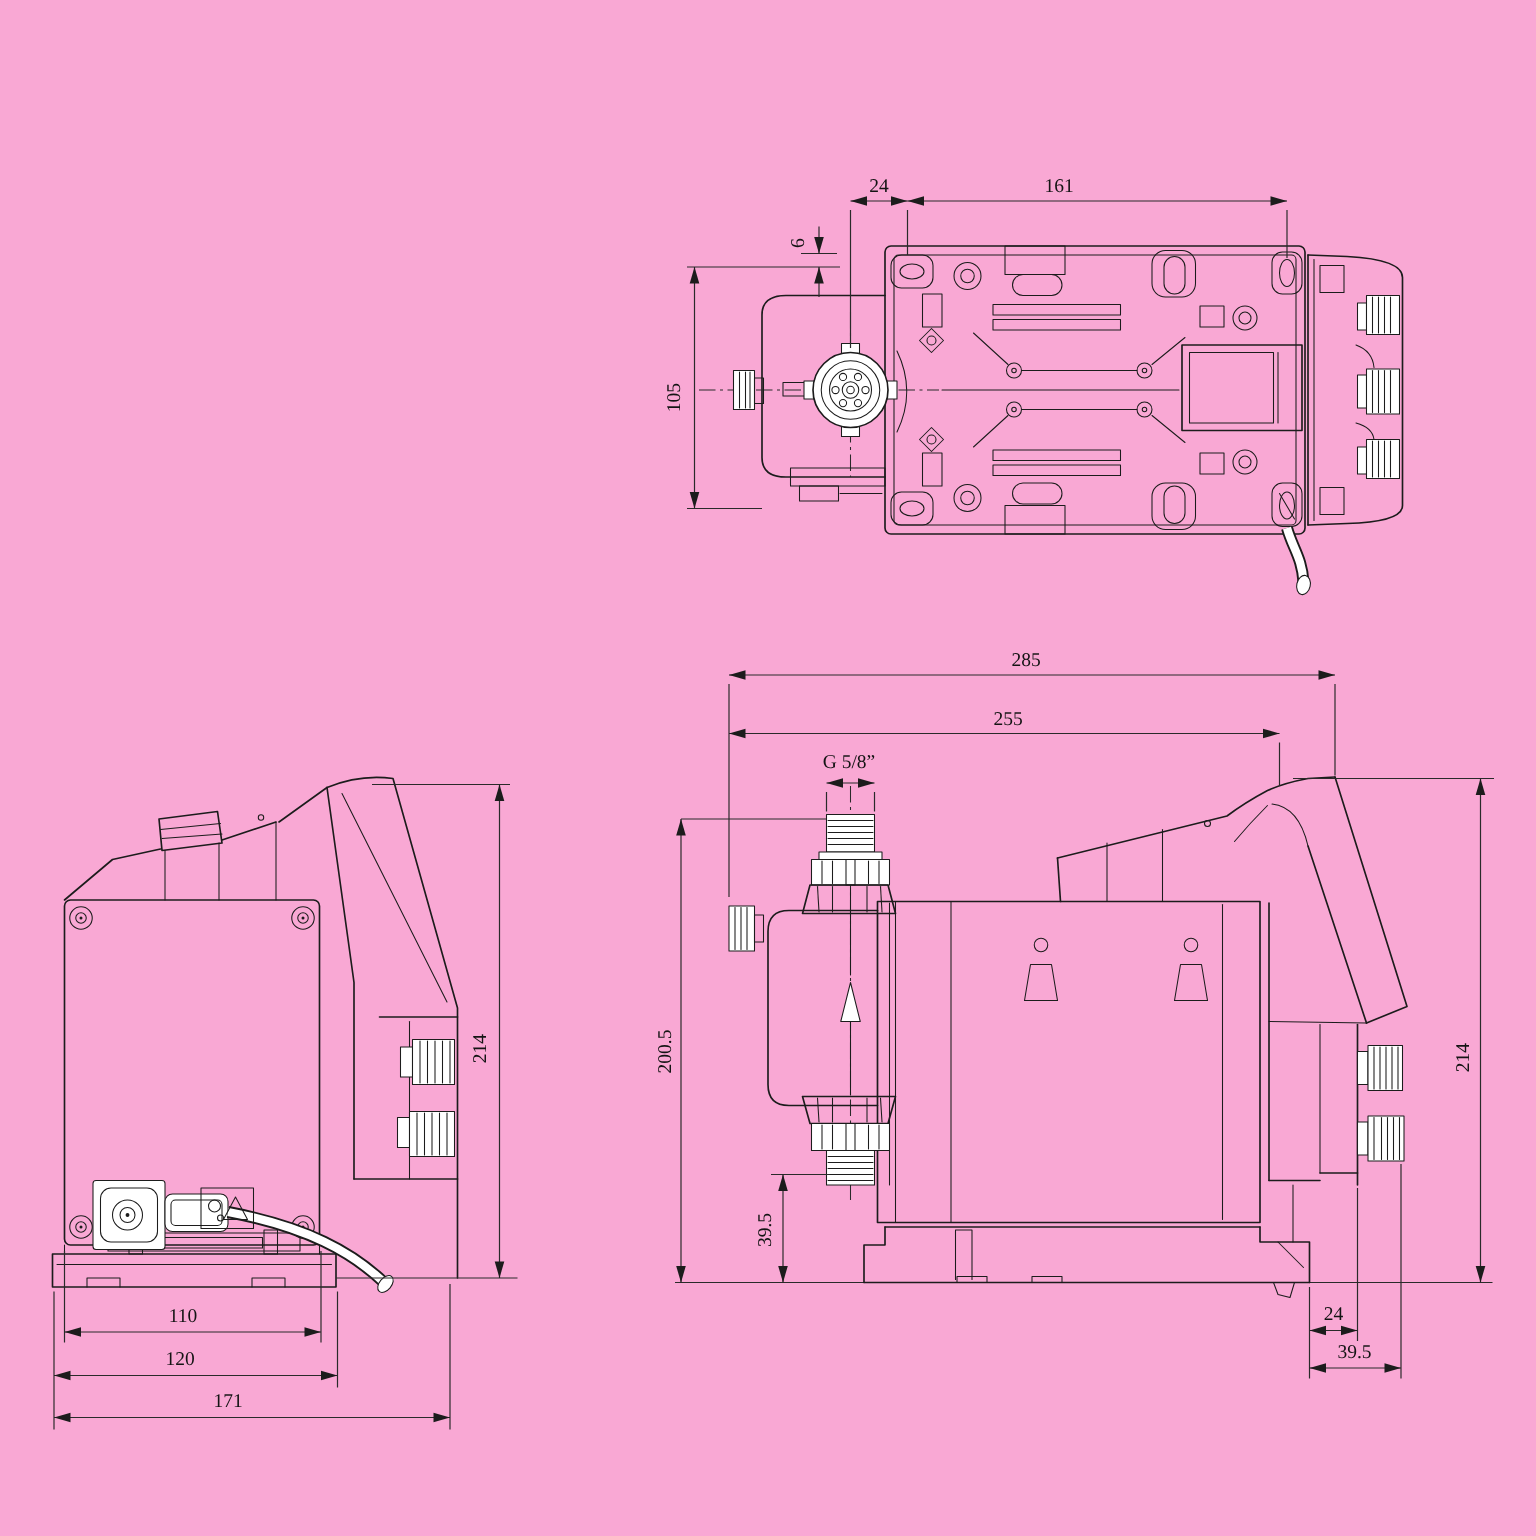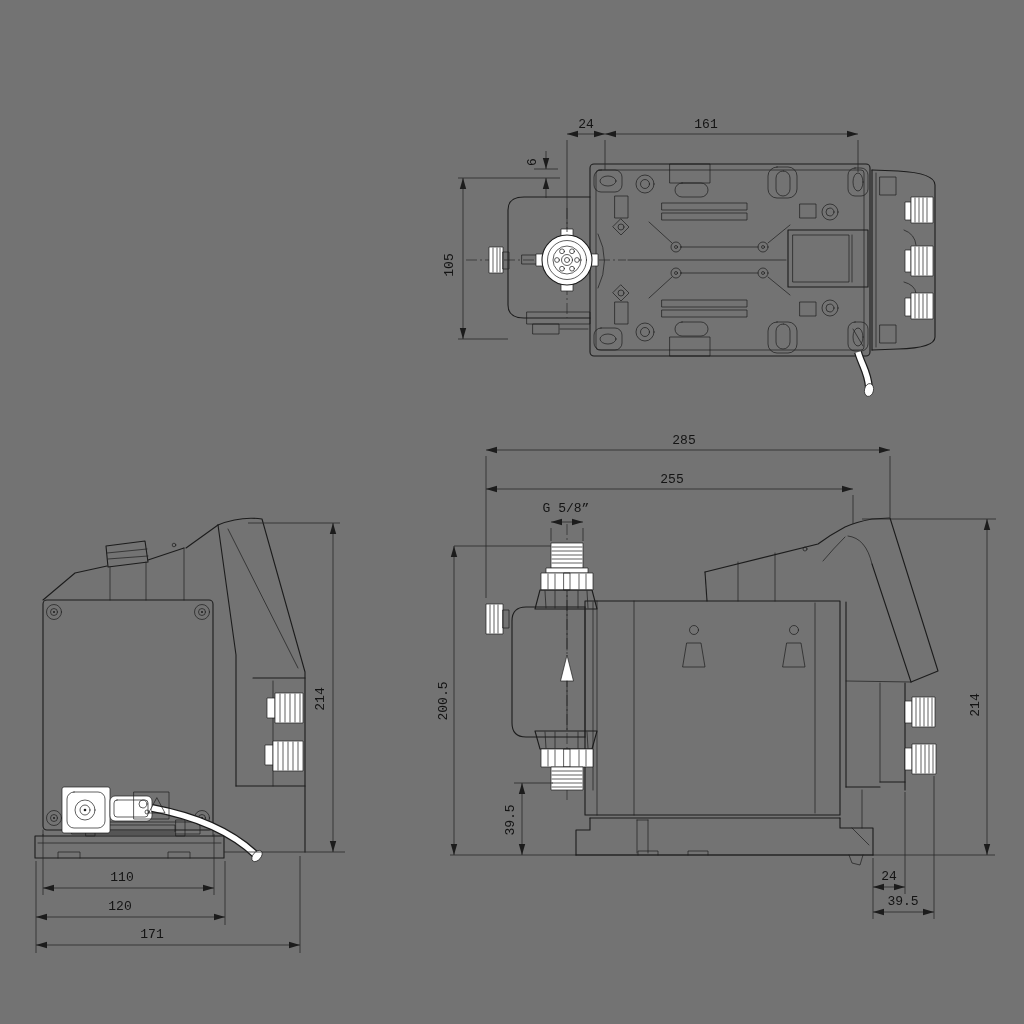--- a/index.html
+++ b/index.html
@@ -1,17 +1,17 @@
 <!DOCTYPE html>
 <html><head>
 <meta charset="utf-8">
 <style>
   html,body{margin:0;padding:0;background:#ffffff;}
-  .stage{position:relative;width:1024px;height:1024px;background:#737373;overflow:hidden;
-         font-family:Liberation Mono, monospace;}
+  .stage{position:relative;width:1024px;height:1024px;background:#f9a8d4;overflow:hidden;
+         font-family:Liberation Serif, serif;}
   svg{display:block;}
   
   .ol{fill:none;stroke:#1c1c1c;stroke-width:1.1;stroke-linecap:round;stroke-linejoin:round;}
   .ol2{fill:none;stroke:#1c1c1c;stroke-width:0.7;stroke-linecap:round;stroke-linejoin:round;}
   
   .dl{fill:none;stroke:#2a2a2a;stroke-width:0.8;stroke-linecap:butt;}
   
   .cl{fill:none;stroke:#2a2a2a;stroke-width:0.7;stroke-dasharray:11 3 2 3;}
   
   .ah{fill:#1c1c1c;stroke:none;}

